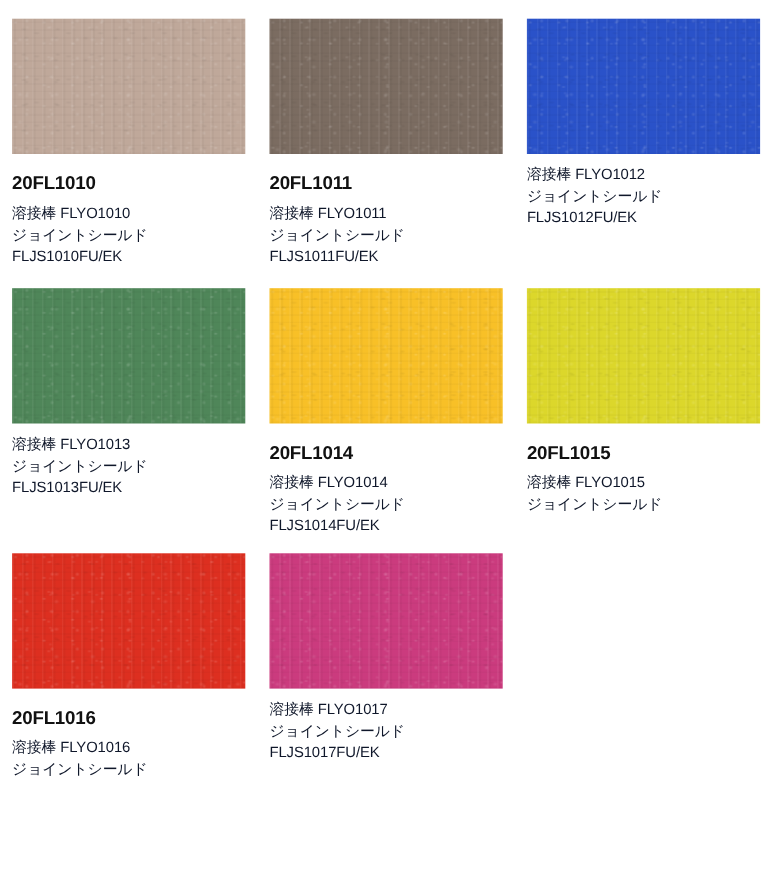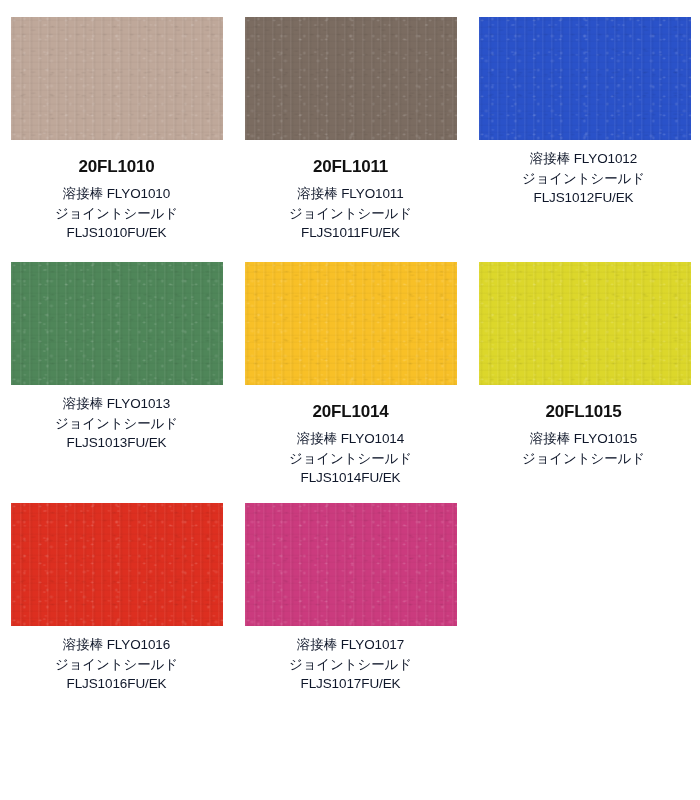--- a/index.html
+++ b/index.html
@@ -15,21 +15,20 @@
     color: #1a1a1a;
     overflow: hidden;
   }
 
   .catalog-grid {
     display: grid;
     grid-template-columns: 234px 234px 232px;
     grid-template-rows: 245px 241px 241px;
     width: 700px;
     box-sizing: border-box;
-    text-align: center;
   }
 
   .swatch-cell {
     box-sizing: border-box;
     padding: 17px 12px 0 11px;
     display: flex;
     flex-direction: column;
   }
 
   .swatch-chip {
@@ -150,24 +149,24 @@
     <div class="swatch-chip" style="background-color: rgb(220, 215, 43);"></div>
     <div class="swatch-title">20FL1015</div>
     <div class="swatch-desc">
       <span class="swatch-desc-line">溶接棒 FLYO1015</span>
       <span class="swatch-desc-line">ジョイントシールド</span>
     </div>
   </div>
 
   <div class="swatch-cell">
     <div class="swatch-chip" style="background-color: rgb(221, 47, 32);"></div>
+    <div class="swatch-title">20FL1016</div>
     <div class="swatch-desc">
       <span class="swatch-desc-line">溶接棒 FLYO1016</span>
       <span class="swatch-desc-line">ジョイントシールド</span>
-      <span class="swatch-desc-line">FLJS1016FU/EK</span>
     </div>
   </div>
 
   <div class="swatch-cell">
     <div class="swatch-chip" style="background-color: rgb(203, 59, 126);"></div>
     <div class="swatch-desc">
       <span class="swatch-desc-line">溶接棒 FLYO1017</span>
       <span class="swatch-desc-line">ジョイントシールド</span>
       <span class="swatch-desc-line">FLJS1017FU/EK</span>
     </div>

